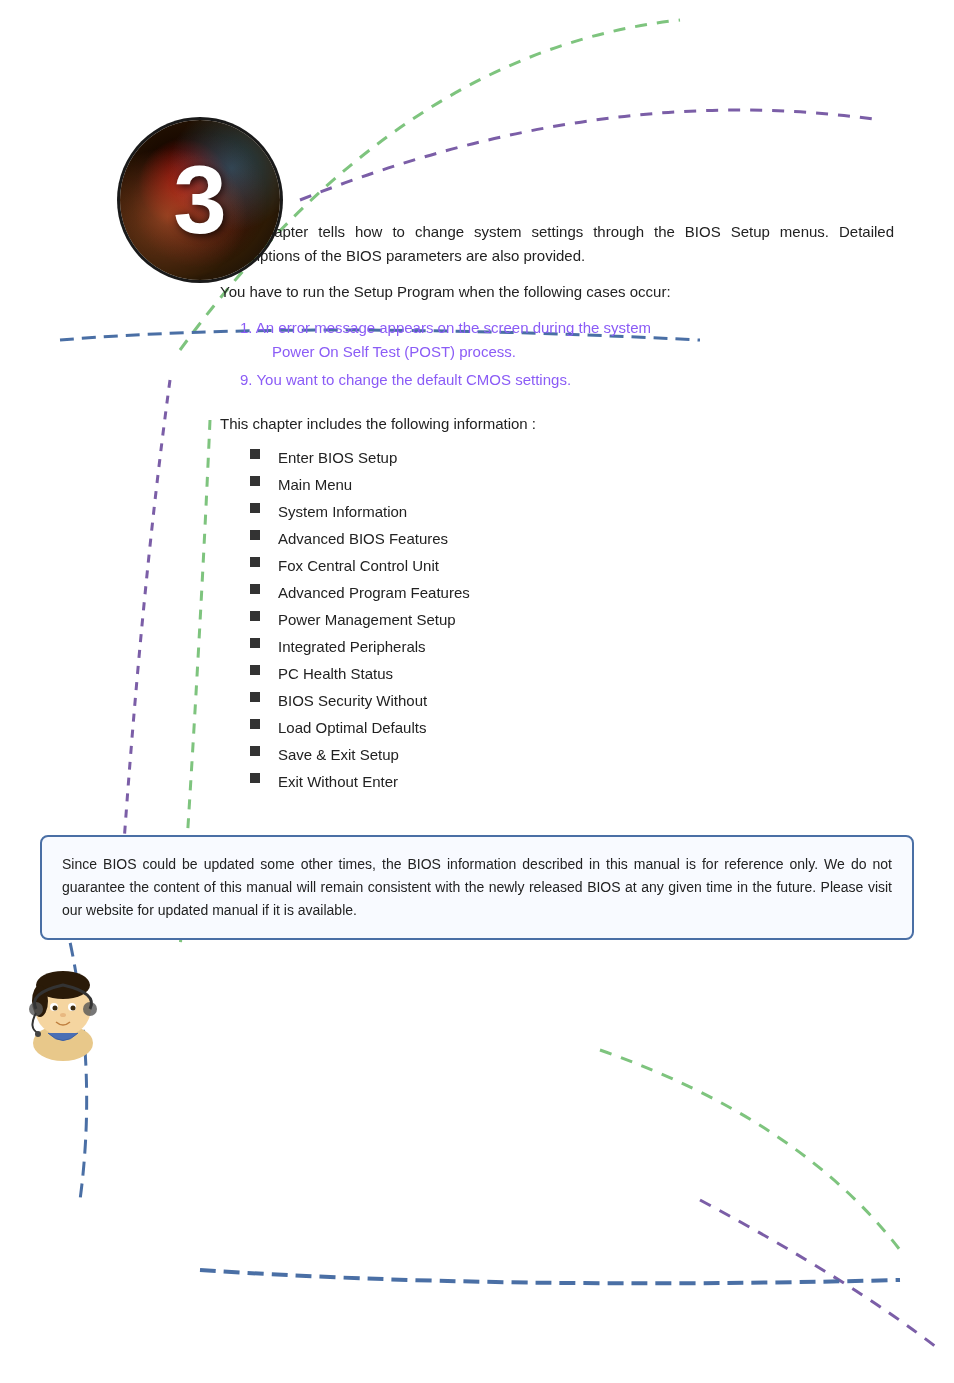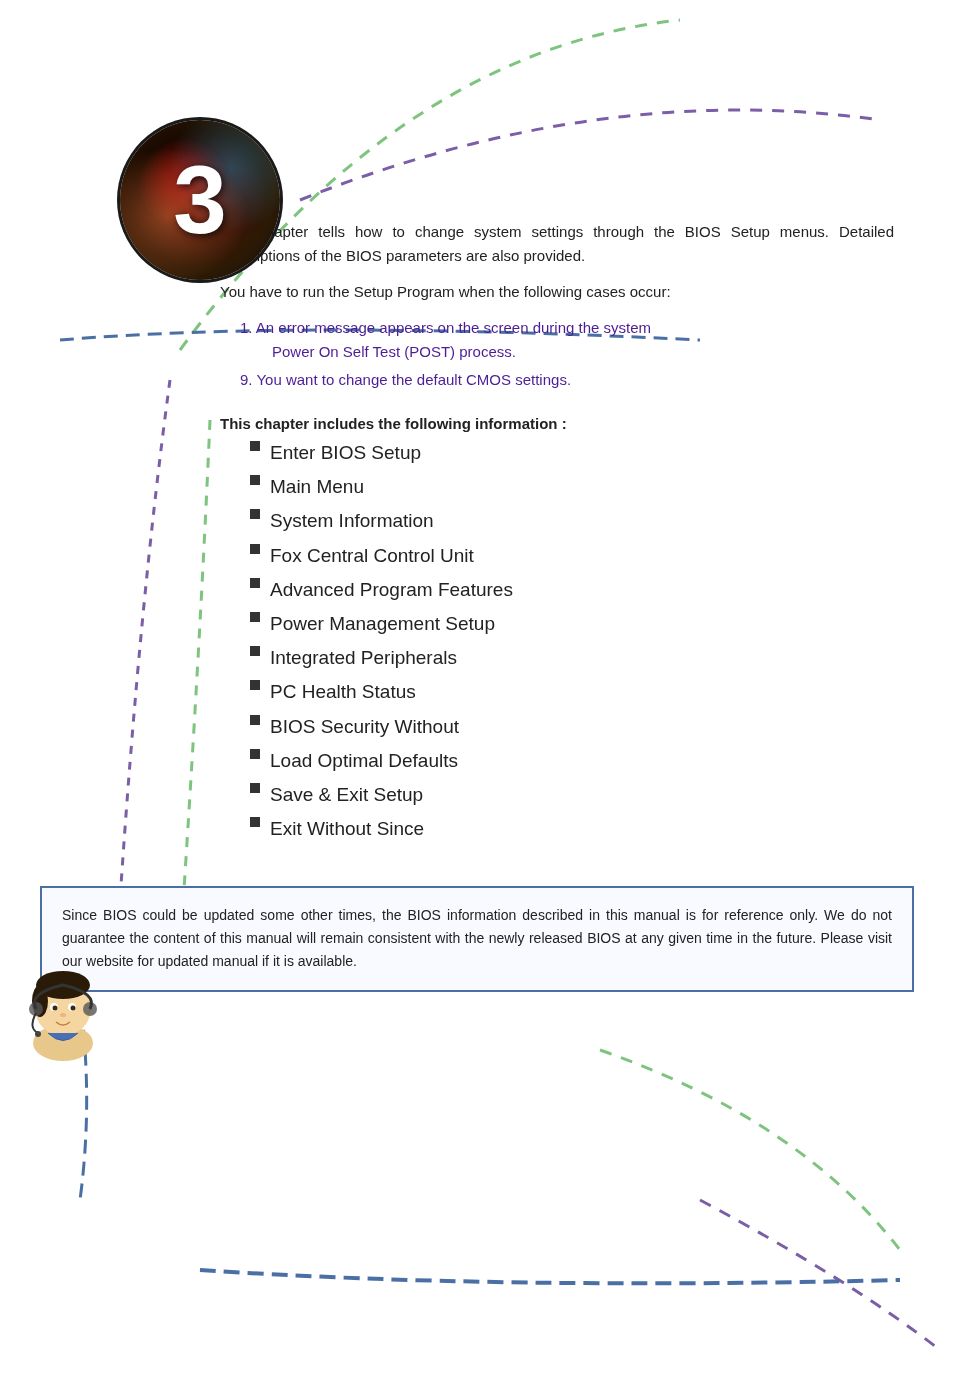--- a/index.html
+++ b/index.html
@@ -72,50 +72,50 @@
     }
 
     .numbered-list {
       margin-left: 20px;
       margin-bottom: 20px;
     }
 
     .numbered-list li {
       font-size: 15px;
       line-height: 1.6;
-      color: #4c1d95;
+      color: #8b5cf6;
       margin-bottom: 4px;
       list-style: none;
     }
 
     .numbered-list li .sub-indent {
       margin-left: 32px;
       display: block;
     }
 
     .chapter-includes {
       font-size: 15px;
       line-height: 1.6;
       color: #222;
+      margin-bottom: 8px;
       margin-top: 10px;
-      font-weight: bold;
     }
 
     .bullet-list {
       list-style: none;
       margin-left: 30px;
     }
 
     .bullet-list li {
-      font-size: 19px;
+      font-size: 15px;
       line-height: 1.8;
       color: #222;
       display: flex;
       align-items: flex-start;
-      gap: 10px;
+      gap: 18px;
     }
 
     .bullet-square {
       display: inline-block;
       width: 10px;
       height: 10px;
       background: #333;
       margin-top: 5px;
       flex-shrink: 0;
     }
@@ -126,21 +126,21 @@
       left: 20px;
       bottom: 320px;
       width: 100px;
       height: 120px;
     }
 
     
     .note-box {
       margin: 20px 40px 30px 40px;
       border: 2px solid #4a6fa5;
-      border-radius: 0;
+      border-radius: 8px;
       padding: 16px 20px;
       background: #f8faff;
       position: relative;
       z-index: 1;
     }
 
     .note-text {
       font-size: 14px;
       line-height: 1.65;
       color: #222;
@@ -226,20 +226,24 @@
           <li>
             <span class="bullet-square"></span>
             <span>Main Menu</span>
           </li>
           <li>
             <span class="bullet-square"></span>
             <span>System Information</span>
           </li>
           <li>
             <span class="bullet-square"></span>
+            <span>Advanced BIOS Features</span>
+          </li>
+          <li>
+            <span class="bullet-square"></span>
             <span>Fox Central Control Unit</span>
           </li>
           <li>
             <span class="bullet-square"></span>
             <span>Advanced Program Features</span>
           </li>
           <li>
             <span class="bullet-square"></span>
             <span>Power Management Setup</span>
           </li>
@@ -258,21 +262,21 @@
           <li>
             <span class="bullet-square"></span>
             <span>Load Optimal Defaults</span>
           </li>
           <li>
             <span class="bullet-square"></span>
             <span>Save &amp; Exit Setup</span>
           </li>
           <li>
             <span class="bullet-square"></span>
-            <span>Exit Without Since</span>
+            <span>Exit Without Enter</span>
           </li>
         </ul>
     </div>
 
   </div>
 
   <div class="character-area" style="position:absolute; left:18px; bottom:310px; z-index:2;">
     <svg class="char-svg" viewBox="0 0 90 110">
 
       <ellipse cx="45" cy="90" rx="30" ry="18" fill="#e8c88a"></ellipse>

